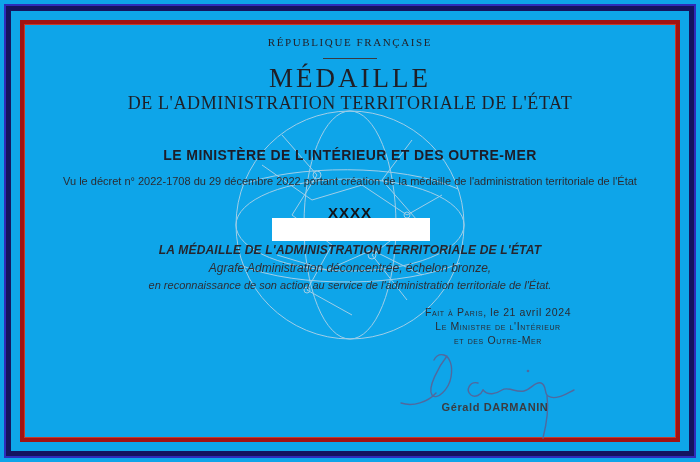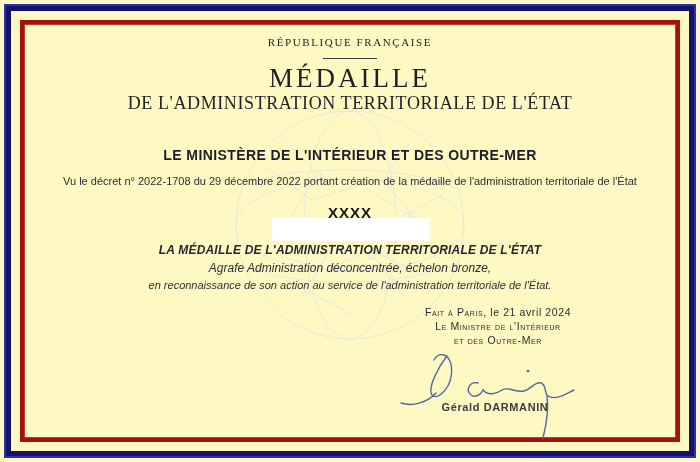--- a/index.html
+++ b/index.html
@@ -4,21 +4,21 @@
 <style>
   html, body {
     margin: 0;
     padding: 0;
     background: #ffffff;
   }
   .certificate {
     position: relative;
     width: 700px;
     height: 462px;
-    background: #fef9c3;
+    background: #0ea5e9;
     overflow: hidden;
     font-family: "Liberation Sans", sans-serif;
     color: #2e2e33;
   }
   
   .frame-blue-outer {
     position: absolute; inset: 4px;
     border: 2px solid #2d2dbb;
     pointer-events: none;
   }

